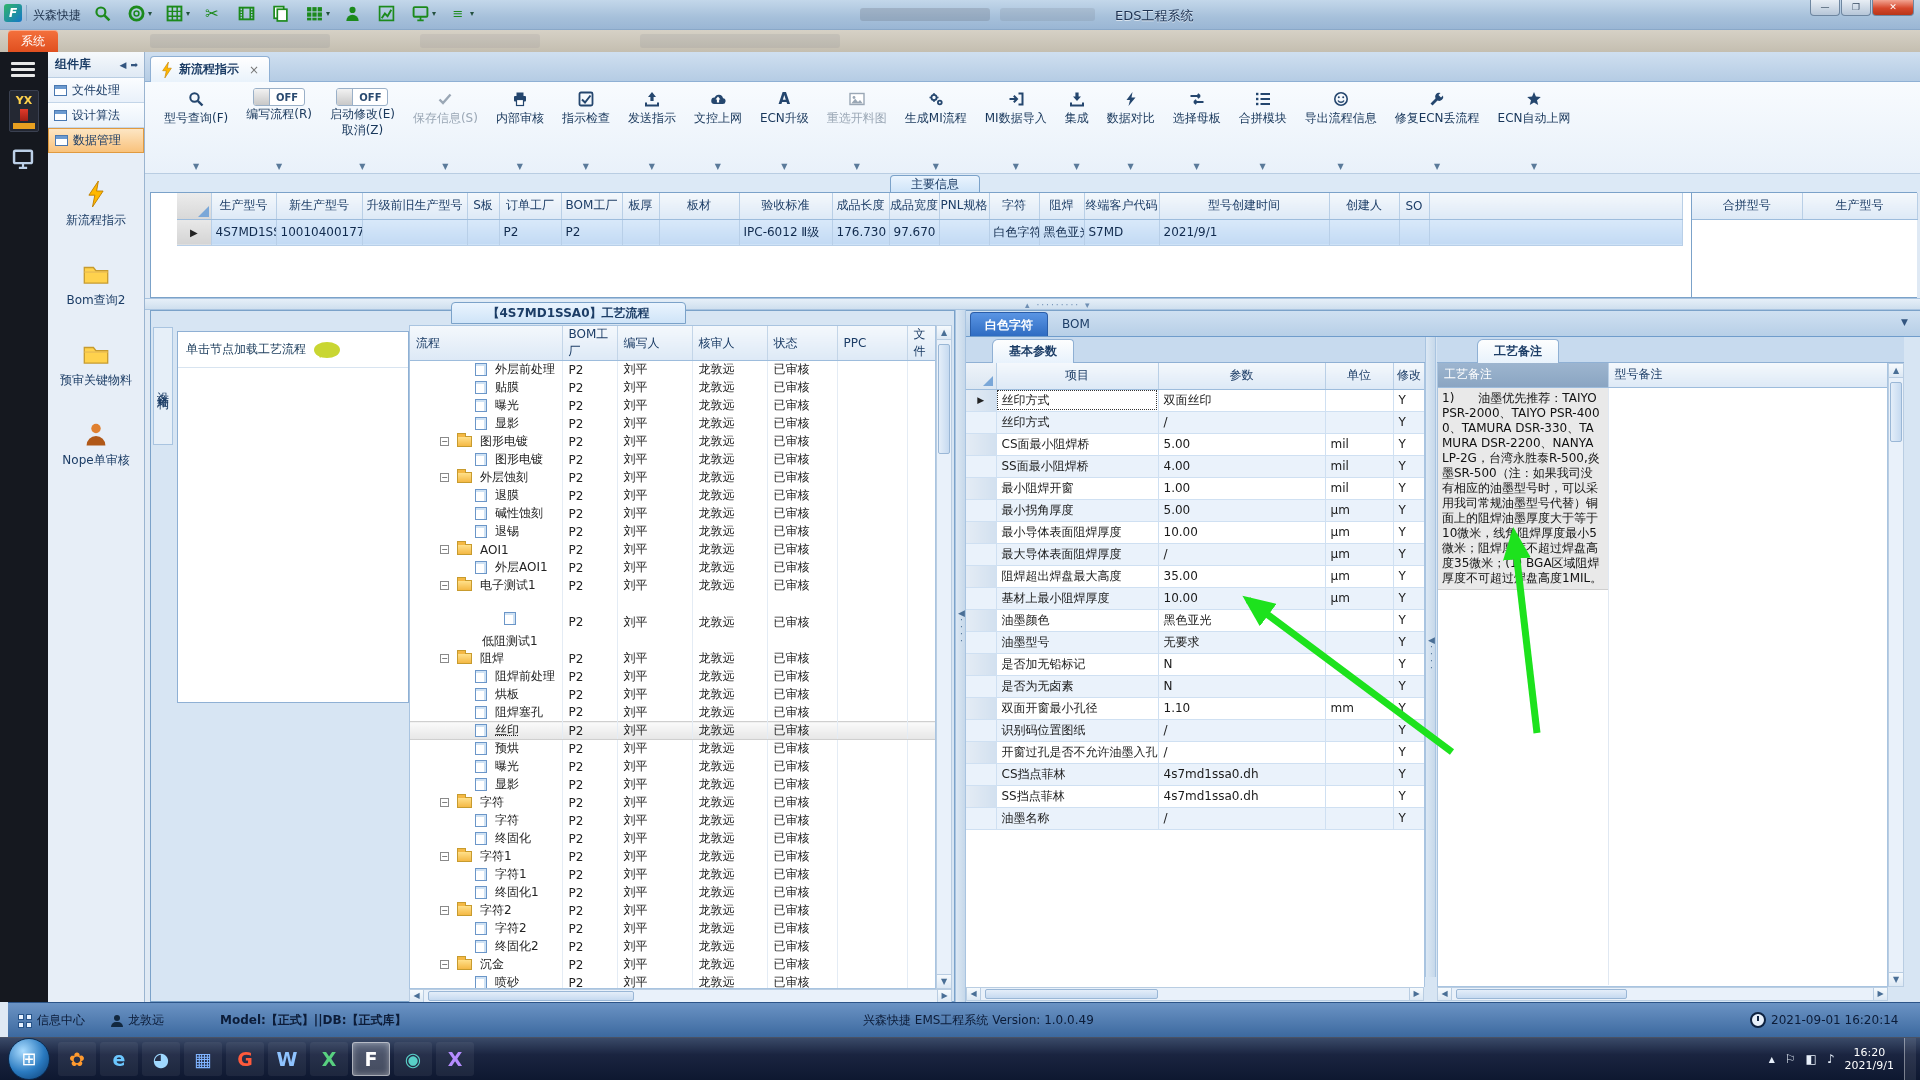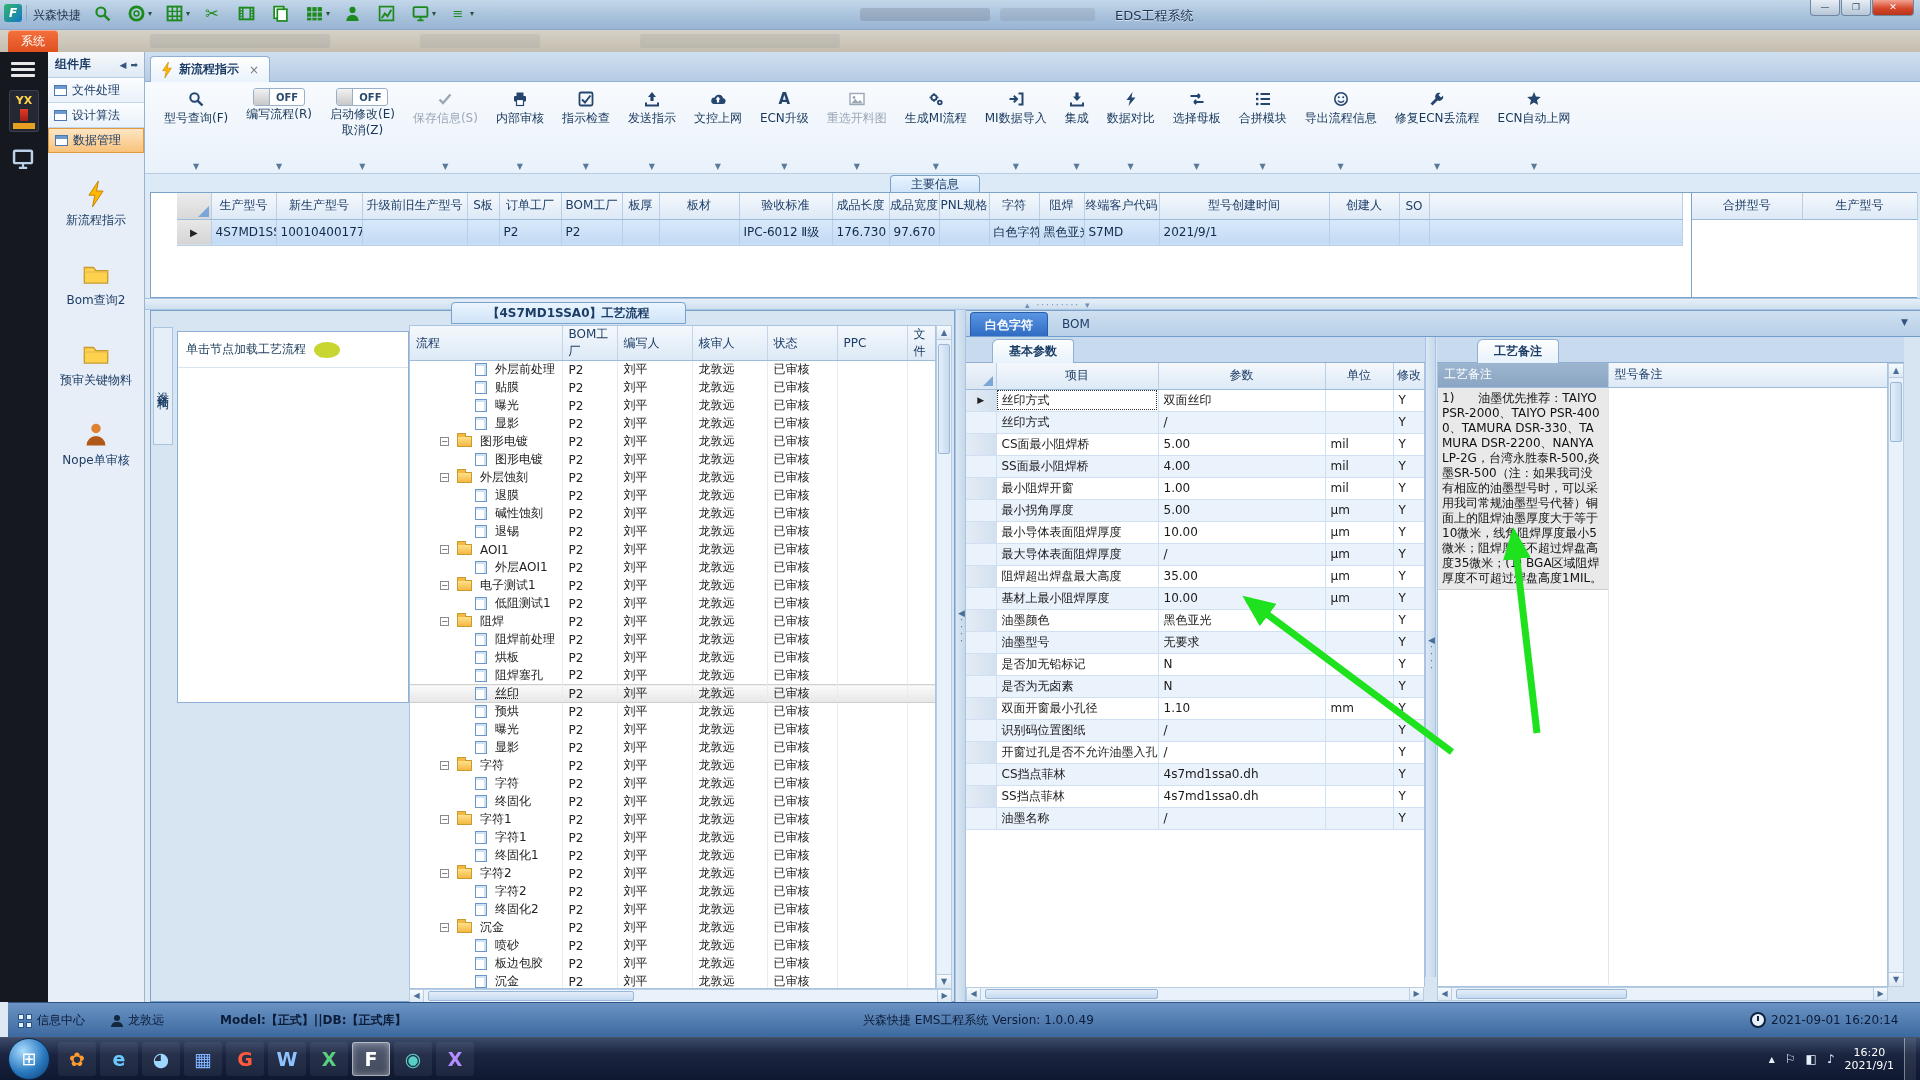--- a/index.html
+++ b/index.html
@@ -1052,21 +1052,21 @@
               <td>P2</td>
               <td>刘平</td>
               <td>龙敦远</td>
               <td>已审核</td>
               <td></td>
               <td></td>
             </tr>
 
             <tr class="trow">
               <td>
-                <span class="nwrap" style="padding-left: 42px;">
+                <span class="nwrap" style="padding-left: 42px; flex-direction: column;">
                 <span class="expander">−</span>
                 <span class="nicon"></span>
                 <span class="nlabel">低阻测试1</span>
               </span>
               </td>
               <td>P2</td>
               <td>刘平</td>
               <td>龙敦远</td>
               <td>已审核</td>
               <td></td>

